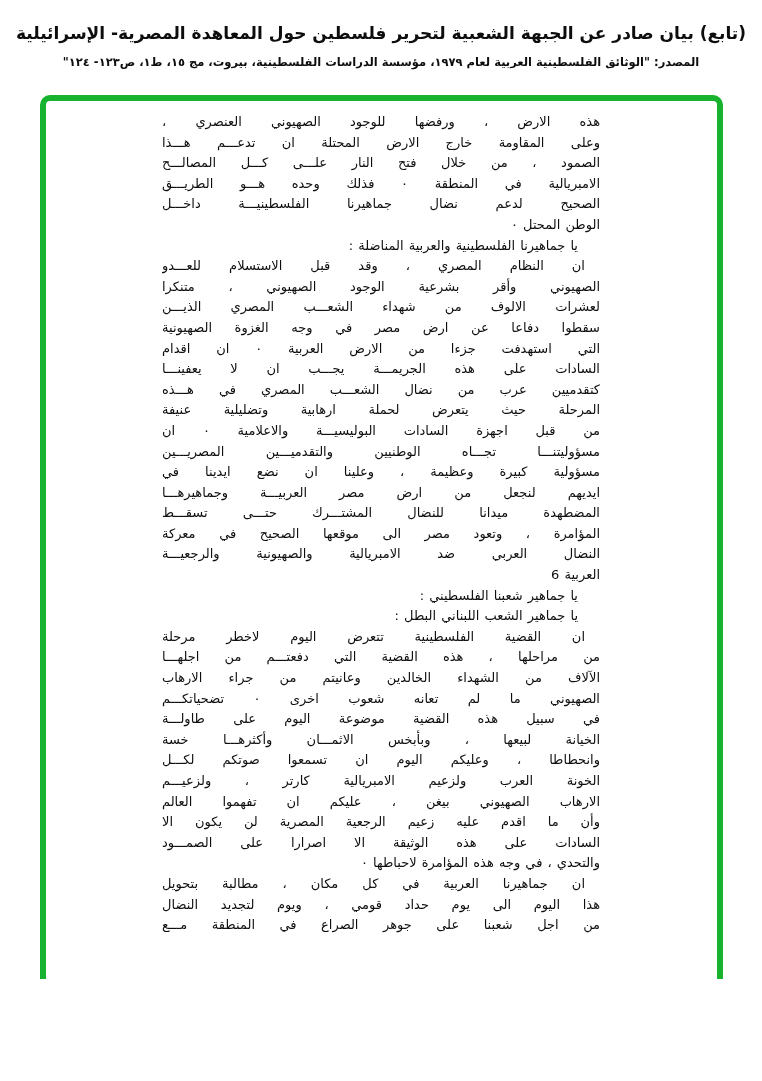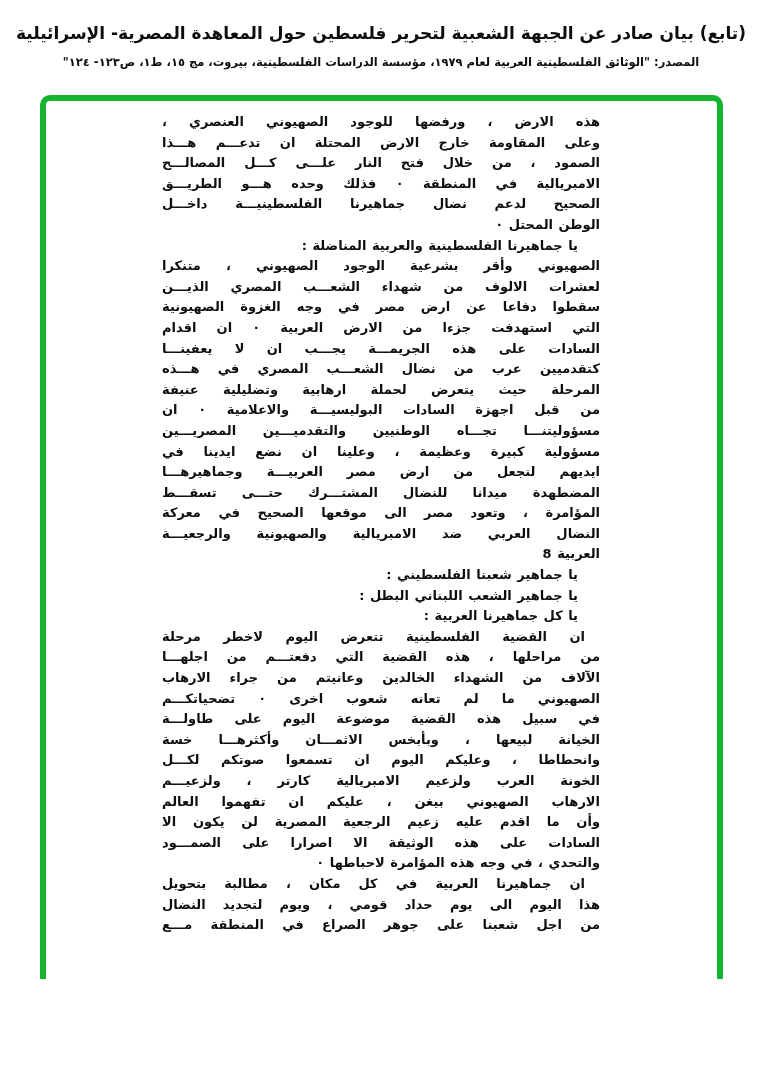--- a/index.html
+++ b/index.html
@@ -39,21 +39,21 @@
     border:6px solid #17b22e;
     border-radius:10px;
     background:#ffffff;
   }
   .body-text{
     position:absolute;
     left:162px;top:112px;
     width:438px;
     color:#0e0e0e;
     font-size:13px;
-    font-weight:bold;
+    font-weight:normal;
   }
   .line{
     direction:rtl;
     height:20.6px;
     line-height:20.6px;
     overflow:hidden;
     text-align:justify;
     text-align-last:justify;
     -moz-text-align-last:justify;
     word-spacing:1px;
@@ -96,38 +96,38 @@
   <div class="doc-frame"></div>
 
   <div class="body-text">
       <div class="line">هذه الارض ، ورفضها للوجود الصهيوني العنصري ،</div>
       <div class="line">وعلى المقاومة خارج الارض المحتلة ان تدعـــم هـــذا</div>
       <div class="line">الصمود ، من خلال فتح النار علـــى كـــل المصالـــح</div>
       <div class="line">الامبريالية في المنطقة ٠ فذلك وحده هـــو الطريـــق</div>
       <div class="line">الصحيح لدعم نضال جماهيرنا الفلسطينيـــة داخـــل</div>
       <div class="line flush">الوطن المحتل ٠</div>
       <div class="line heading">يا جماهيرنا الفلسطينية والعربية المناضلة :</div>
+      <div class="line para-start">ان النظام المصري ، وقد قبل الاستسلام للعـــدو</div>
       <div class="line">الصهيوني وأقر بشرعية الوجود الصهيوني ، متنكرا</div>
       <div class="line">لعشرات الالوف من شهداء الشعـــب المصري الذيـــن</div>
       <div class="line">سقطوا دفاعا عن ارض مصر في وجه الغزوة الصهيونية</div>
       <div class="line">التي استهدفت جزءا من الارض العربية ٠ ان اقدام</div>
       <div class="line">السادات على هذه الجريمـــة يجـــب ان لا يعفينـــا</div>
       <div class="line">كتقدميين عرب من نضال الشعـــب المصري في هـــذه</div>
       <div class="line">المرحلة حيث يتعرض لحملة ارهابية وتضليلية عنيفة</div>
       <div class="line">من قبل اجهزة السادات البوليسيـــة والاعلامية ٠ ان</div>
       <div class="line">مسؤوليتنـــا تجـــاه الوطنيين والتقدميـــين المصريـــين</div>
       <div class="line">مسؤولية كبيرة وعظيمة ، وعلينا ان نضع ايدينا في</div>
       <div class="line">ايديهم لنجعل من ارض مصر العربيـــة وجماهيرهـــا</div>
       <div class="line">المضطهدة ميدانا للنضال المشتـــرك حتـــى تسقـــط</div>
       <div class="line">المؤامرة ، وتعود مصر الى موقعها الصحيح في معركة</div>
       <div class="line">النضال العربي ضد الامبريالية والصهيونية والرجعيـــة</div>
-      <div class="line flush">العربية 8</div>
+      <div class="line flush">العربية 6</div>
       <div class="line heading">يا جماهير شعبنا الفلسطيني :</div>
       <div class="line heading">يا جماهير الشعب اللبناني البطل :</div>
-      <div class="line heading">يا كل جماهيرنا العربية :</div>
       <div class="line para-start">ان القضية الفلسطينية تتعرض اليوم لاخطر مرحلة</div>
       <div class="line">من مراحلها ، هذه القضية التي دفعتـــم من اجلهـــا</div>
       <div class="line">الآلاف من الشهداء الخالدين وعانيتم من جراء الارهاب</div>
       <div class="line">الصهيوني ما لم تعانه شعوب اخرى ٠ تضحياتكـــم</div>
       <div class="line">في سبيل هذه القضية موضوعة اليوم على طاولـــة</div>
       <div class="line">الخيانة لبيعها ، وبأبخس الاثمـــان وأكثرهـــا خسة</div>
       <div class="line">وانحطاطا ، وعليكم اليوم ان تسمعوا صوتكم لكـــل</div>
       <div class="line">الخونة العرب ولزعيم الامبريالية كارتر ، ولزعيـــم</div>
       <div class="line">الارهاب الصهيوني بيغن ، عليكم ان تفهموا العالم</div>
       <div class="line">وأن ما اقدم عليه زعيم الرجعية المصرية لن يكون الا</div>

